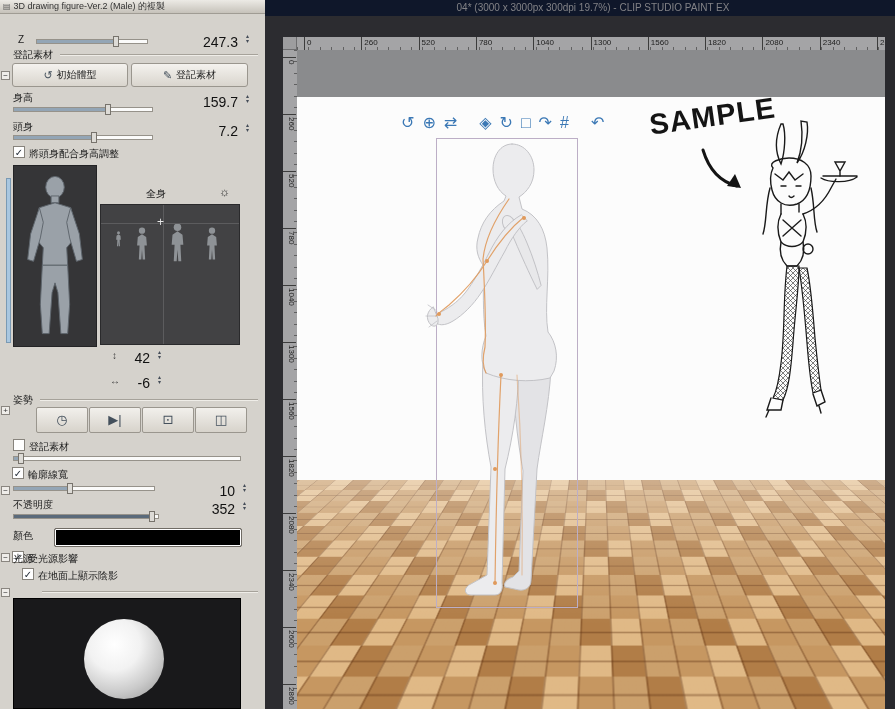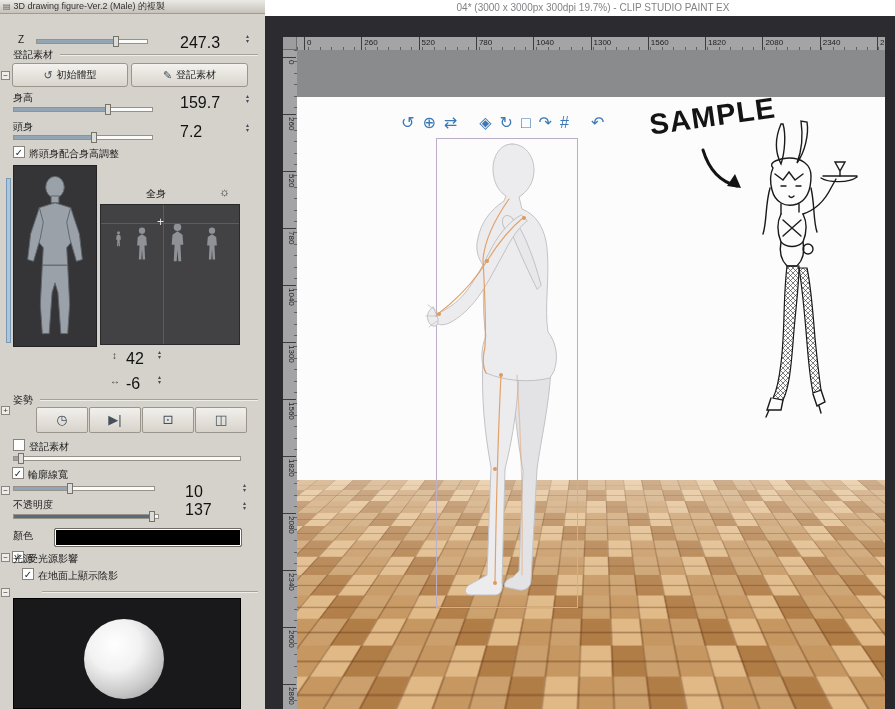--- a/index.html
+++ b/index.html
@@ -10,21 +10,21 @@
   
   .panel { position:absolute; left:0; top:0; width:265px; height:709px; background:#d5d2cc; overflow:hidden; font-size:10px; color:#222; }
   .panel-titlebar { position:absolute; left:0; top:0; width:265px; height:14px;
     background:linear-gradient(#eceae5,#c6c2ba); border-bottom:1px solid #a09c94;
     display:flex; align-items:center; gap:3px; padding:0 3px; font-size:9px; color:#333; }
   .pt-icon { font-size:8px; color:#555; }
   .pt-text { white-space:nowrap; overflow:hidden; }
   .banner { position:absolute; left:0; top:14px; width:265px; height:17px; background:#5d7082;
     color:#fff; font-size:11px; text-align:center; line-height:17px; letter-spacing:1px; }
   .lbl { position:absolute; font-size:10px; color:#222; white-space:nowrap; }
-  .val { position:absolute; font-size:16px; color:#111; text-align:left; }
+  .val { position:absolute; font-size:14px; color:#111; text-align:right; }
   .secline { position:absolute; height:1px; background:#a6a29a; box-shadow:0 1px 0 #efede8; }
   .exp { position:absolute; left:1px; width:9px; height:9px; background:#efede9; border:1px solid #8a8680;
     font-size:8px; line-height:7px; text-align:center; color:#333; }
   .slider { position:absolute; height:5px; background:#fbfbfa; border:1px solid #96928a; }
   .slider .fill { position:relative; height:100%; background:#93a5b5; }
   .slider .handle { position:absolute; right:-3px; top:-4px; width:6px; height:11px; background:#dddbd6; border:1px solid #77736c; }
   .spin { position:absolute; width:9px; }
   .spin i { display:block; font-style:normal; font-size:6px; line-height:5px; color:#454d58; text-align:center; }
   .chk { position:absolute; width:12px; height:12px; background:#fff; border:1px solid #87837c;
     font-size:10px; line-height:11px; text-align:center; color:#1b2430; font-weight:bold; }
@@ -40,21 +40,21 @@
   .gridbox .vline { position:absolute; left:62px; top:0; width:1px; height:100%; background:#5c5c5e; }
   .gridbox .hline { position:absolute; left:0; top:18px; width:100%; height:1px; background:#5c5c5e; }
   .gridbox .cross { position:absolute; left:56px; top:10px; color:#e8e8e8; font-size:12px; }
   .swatch { position:absolute; left:54px; top:528px; width:188px; height:19px; background:#000; border:1px solid #6f6b64;
     border-radius:2px; box-shadow:inset 0 0 0 1px #fff; }
   .lightbox { position:absolute; left:13px; top:598px; width:228px; height:111px; background:#19191b; border:1px solid #000; }
   .sphere { position:absolute; left:70px; top:20px; width:80px; height:80px; border-radius:50%;
     background:radial-gradient(circle at 38% 32%, #ffffff 0%, #f2f2f2 35%, #cacaca 65%, #8f8f8f 100%); }
 
   
-  .titlebar { position:absolute; left:265px; top:0; width:630px; height:16px; background:#ffffff;
+  .titlebar { position:absolute; left:265px; top:0; width:630px; height:16px; background:#0f172a;
     color:#828286; font-size:10px; text-align:center; line-height:16px; white-space:nowrap;padding-left:26px; }
   .tabbar { position:absolute; left:265px; top:16px; width:630px; height:21px; background:#232327; }
   .tab { position:absolute; left:28px; top:3px; width:80px; height:18px; border-radius:3px 3px 0 0;
     background:linear-gradient(#68869f,#49657e); color:#eaeef2; font-size:10px; line-height:18px; padding-left:9px; }
   .tab-dot { position:absolute; left:60px; top:6px; width:7px; height:7px; border-radius:50%; background:#9fb3c2; }
   .left-gap { position:absolute; left:265px; top:37px; width:18px; height:672px; background:#2c2c30; }
   .corner { position:absolute; left:283px; top:37px; width:14px; height:13px; background:#9d9d9f; border-right:1px solid #6e6e70; border-bottom:1px solid #6e6e70; }
   .h-ruler { position:absolute; left:297px; top:37px; width:588px; height:13px; background-color:#a4a4a6; overflow:hidden;
     background-image:repeating-linear-gradient(to right, rgba(40,40,40,.55) 0 1px, transparent 1px 11.4px);
     background-size:100% 3px; background-position:0 100%; background-repeat:no-repeat; }
@@ -233,21 +233,21 @@
           <div class="handle"></div>
         </div>
     </div>
     <span class="val" style="left:185px;top:483px;width:50px">10</span>
     <span class="spin" style="left:240px;top:483px">
       <i>▴</i>
       <i>▾</i>
     </span>
 
     <span class="lbl" style="left:13px;top:498px">不透明度</span>
-    <span class="val" style="left:185px;top:501px;width:50px">137</span>
+    <span class="val" style="left:185px;top:501px;width:50px">352</span>
     <span class="spin" style="left:240px;top:501px">
       <i>▴</i>
       <i>▾</i>
     </span>
     <div class="slider" style="left:13px;top:514px;width:146px">
       <div class="fill" style="width:96%;background:#5a6a7a">
           <div class="handle"></div>
         </div>
     </div>
 

